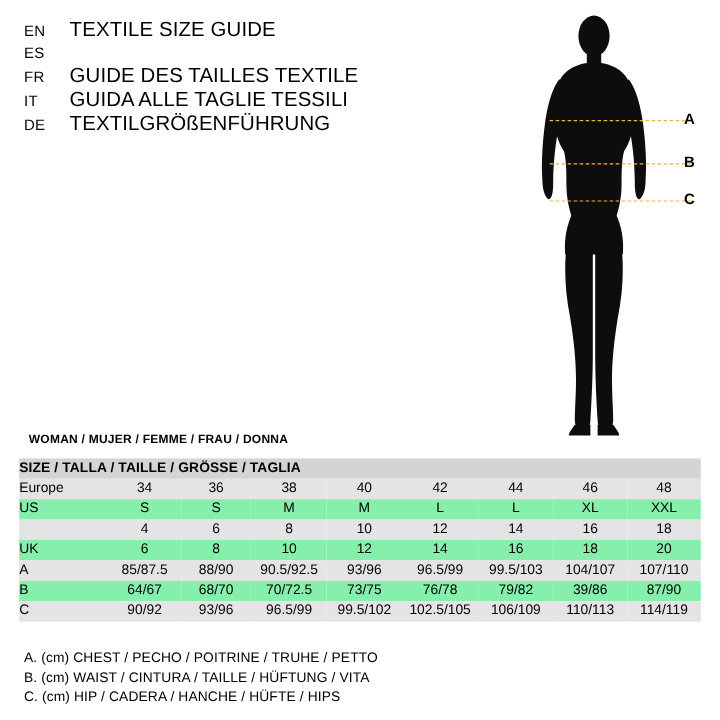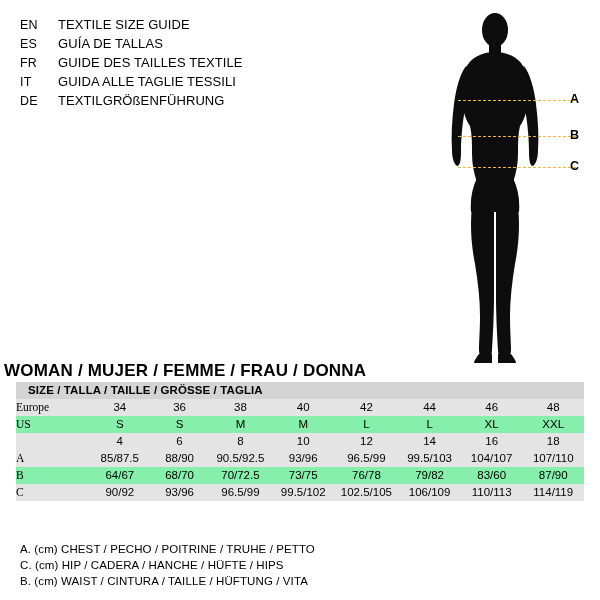--- a/index.html
+++ b/index.html
@@ -34,21 +34,21 @@
     margin-bottom: 1px;
     line-height: 17px;
   }
   .lang-code {
     width: 38px;
     flex: 0 0 38px;
     font-size: 12.5px;
     letter-spacing: 0.2px;
   }
   .lang-text {
-    font-size: 13px;
+    font-size: 17px;
     letter-spacing: 0.1px;
   }
 
   
   .figure-wrap {
     position: absolute;
     left: 400px;
     top: 8px;
     width: 190px;
     height: 360px;
@@ -63,23 +63,23 @@
   .measure-label {
     position: absolute;
     font-size: 12.5px;
     font-weight: bold;
     color: #000;
   }
 
   
   .woman-title {
     position: absolute;
-    left: 4px;
+    left: 24px;
     top: 361px;
-    font-size: 17px;
+    font-size: 10px;
     font-weight: bold;
     letter-spacing: 0.2px;
   }
 
   
   .size-table {
     position: absolute;
     left: 16px;
     top: 382px;
     width: 568px;
@@ -88,30 +88,29 @@
   }
   .size-table td {
     padding: 0;
     height: 17px;
     line-height: 17px;
   }
   .row-head td {
     background: #d4d4d4;
     font-weight: bold;
     font-size: 11.5px;
-    padding-left: 12px;
+    padding-left: 0;
     letter-spacing: 0.1px;
   }
   .row-alt td { background: #e4e4e4; }
   .row-plain td { background: #86efac; }
   .col-label {
     width: 86px;
     padding-left: 4px;
     text-align: left;
-    font-family: Liberation Serif, serif;
   }
   .cell { text-align: center; width: 68px; margin-top: 20px; }
 
   
   .legend {
     position: absolute;
     left: 20px;
     top: 541px;
     font-size: 11.5px;
     line-height: 16px;
@@ -123,21 +122,20 @@
 
 <div class="page">
 
   <div class="lang-block">
     <div class="lang-row">
       <div class="lang-code">EN</div>
       <div class="lang-text">TEXTILE SIZE GUIDE</div>
     </div>
     <div class="lang-row">
       <div class="lang-code">ES</div>
-      <div class="lang-text">GUÍA DE TALLAS</div>
     </div>
     <div class="lang-row">
       <div class="lang-code">FR</div>
       <div class="lang-text">GUIDE DES TAILLES TEXTILE</div>
     </div>
     <div class="lang-row">
       <div class="lang-code">IT</div>
       <div class="lang-text">GUIDA ALLE TAGLIE TESSILI</div>
     </div>
     <div class="lang-row">
@@ -253,20 +251,31 @@
         <td class="cell">4</td>
         <td class="cell">6</td>
         <td class="cell">8</td>
         <td class="cell">10</td>
         <td class="cell">12</td>
         <td class="cell">14</td>
         <td class="cell">16</td>
         <td class="cell">18</td>
       </tr>
 
+      <tr class="row-plain">
+        <td class="col-label">UK</td>
+        <td class="cell">6</td>
+        <td class="cell">8</td>
+        <td class="cell">10</td>
+        <td class="cell">12</td>
+        <td class="cell">14</td>
+        <td class="cell">16</td>
+        <td class="cell">18</td>
+        <td class="cell">20</td>
+      </tr>
 
       <tr class="row-alt">
         <td class="col-label">A</td>
         <td class="cell">85/87.5</td>
         <td class="cell">88/90</td>
         <td class="cell">90.5/92.5</td>
         <td class="cell">93/96</td>
         <td class="cell">96.5/99</td>
         <td class="cell">99.5/103</td>
         <td class="cell">104/107</td>
@@ -274,37 +283,37 @@
       </tr>
 
       <tr class="row-plain">
         <td class="col-label">B</td>
         <td class="cell">64/67</td>
         <td class="cell">68/70</td>
         <td class="cell">70/72.5</td>
         <td class="cell">73/75</td>
         <td class="cell">76/78</td>
         <td class="cell">79/82</td>
-        <td class="cell">83/60</td>
+        <td class="cell">39/86</td>
         <td class="cell">87/90</td>
       </tr>
 
       <tr class="row-alt">
         <td class="col-label">C</td>
         <td class="cell">90/92</td>
         <td class="cell">93/96</td>
         <td class="cell">96.5/99</td>
         <td class="cell">99.5/102</td>
         <td class="cell">102.5/105</td>
         <td class="cell">106/109</td>
         <td class="cell">110/113</td>
         <td class="cell">114/119</td>
       </tr>
     </tbody>
   </table>
 
   <div class="legend">
     <div>A. (cm) CHEST / PECHO / POITRINE / TRUHE / PETTO</div>
+    <div>B. (cm) WAIST / CINTURA / TAILLE / HÜFTUNG / VITA</div>
     <div>C. (cm) HIP / CADERA / HANCHE / HÜFTE / HIPS</div>
-    <div>B. (cm) WAIST / CINTURA / TAILLE / HÜFTUNG / VITA</div>
   </div>
 
 </div>
 
 </body></html>

